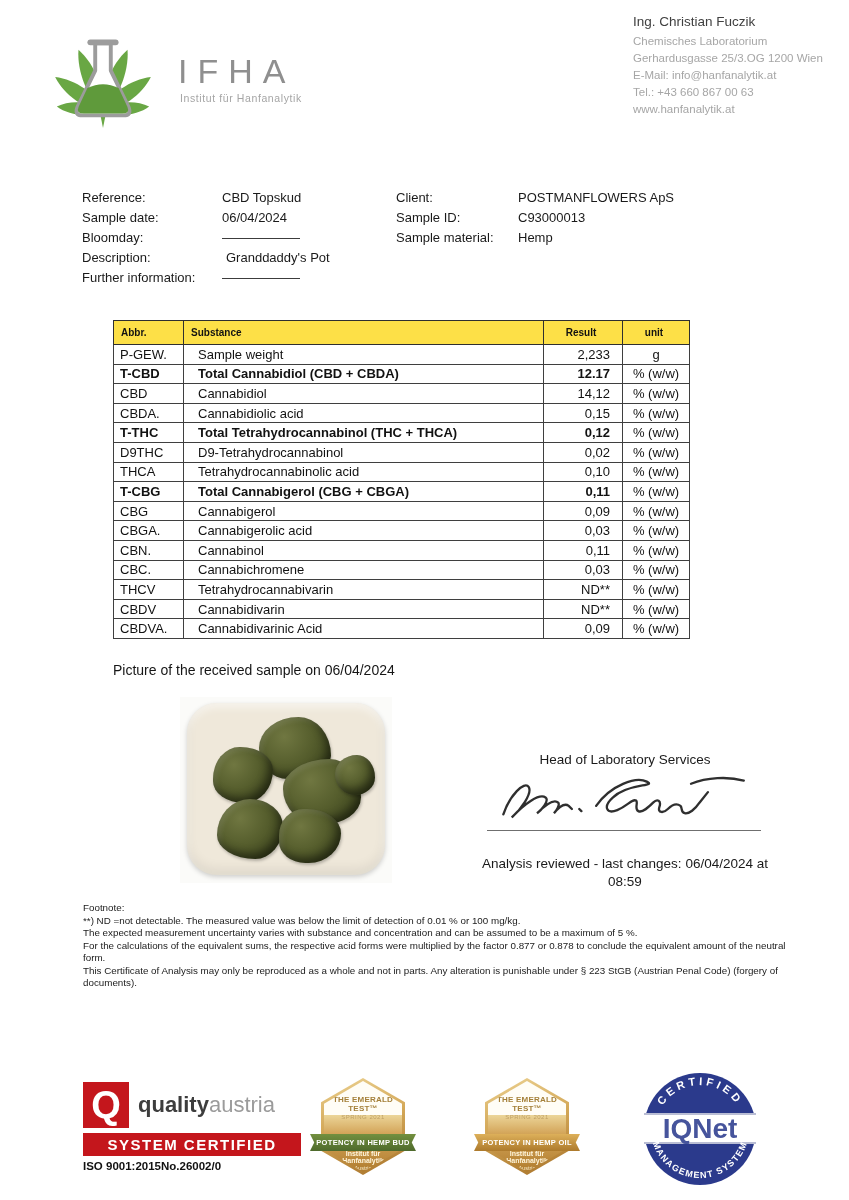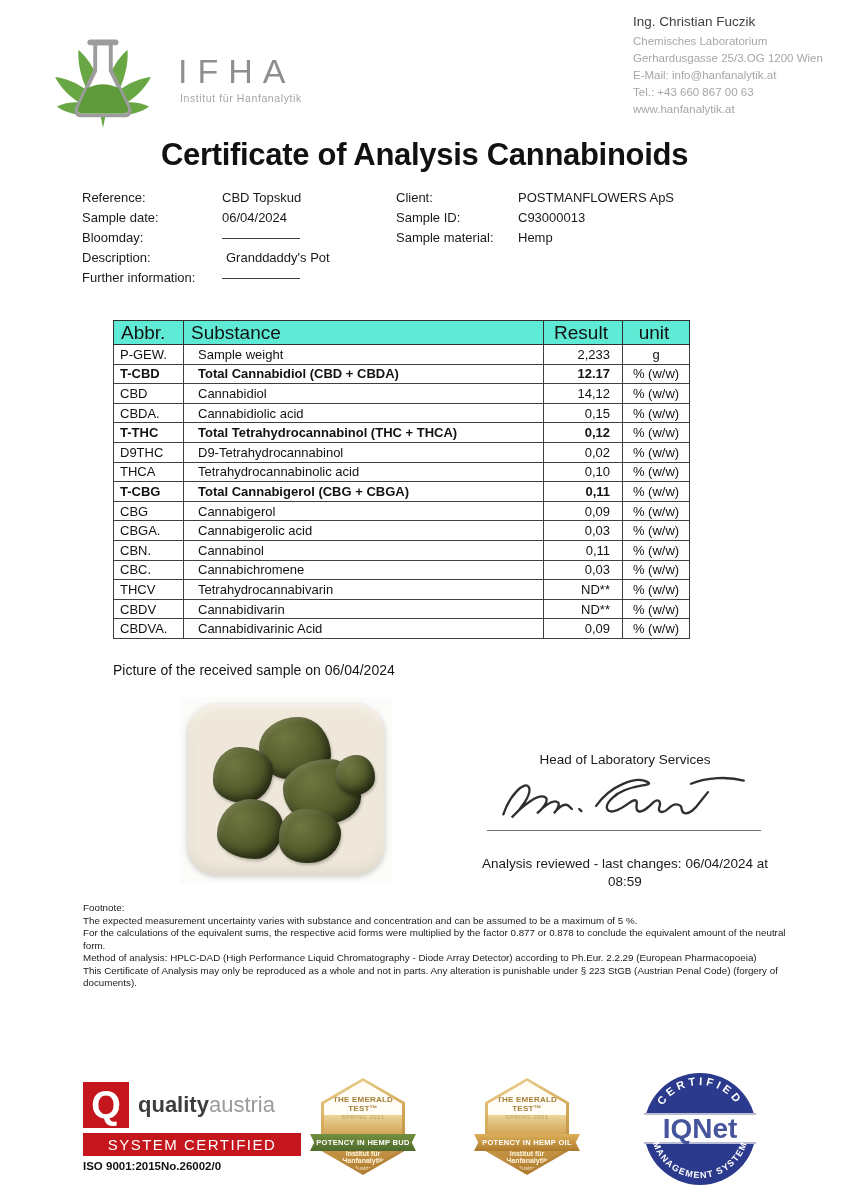--- a/index.html
+++ b/index.html
@@ -25,21 +25,21 @@
 
   
   .info-label { font-size:13px; color:#1a1a1a; }
   .info-value { font-size:13px; color:#1a1a1a; }
 
   
   #results-table { left:113px; top:320px; width:576px; }
   table { border-collapse:collapse; width:576px; table-layout:fixed; }
   th, td { border:1px solid #3f3f3f; font-size:13px; color:#121212; height:19.6px;
     padding:0 4px; overflow:hidden; white-space:nowrap; }
-  thead th { background:#5eead4; font-size:19px; font-weight:400; height:24px; text-align:left; padding-left:7px; border-color:#2f2f2f; }
+  thead th { background:#fde047; font-size:10px; font-weight:700; height:24px; text-align:left; padding-left:7px; border-color:#2f2f2f; }
   thead th.col-result, thead th.col-unit { text-align:center; padding-left:0; }
   col.c-abbr { width:70px; } col.c-sub { width:360px; } col.c-res { width:79px; } col.c-unit { width:67px; }
   td.abbr { padding-left:6px; }
   td.sub { padding-left:14px; }
   td.res { text-align:right; padding-right:12px; }
   td.unit { text-align:center; }
   tr.total td.abbr, tr.total td.sub, tr.total td.res { font-weight:700; }
 
   #picture-caption { left:113px; top:662px; font-size:14px; color:#161616; }
 
@@ -71,21 +71,21 @@
 
   
   #qa { left:83px; top:1082px; width:218px; }
   #qa .qa-top { display:flex; align-items:center; height:46px; }
   #qa .qa-q { width:46px; height:46px; background:#c4161c; color:#fff; font-size:38px; font-weight:700;
     text-align:center; line-height:47px; }
   #qa .qa-brand { margin-left:9px; font-size:22px; white-space:nowrap; }
   #qa .qa-brand .bold { font-weight:700; color:#3d3d3d; }
   #qa .qa-brand .light { color:#9b9b9b; }
   #qa .qa-banner { margin-top:5px; background:#c4161c; color:#fff; height:23px; line-height:23px;
-    text-align:center; font-weight:400; font-size:15px; letter-spacing:1.5px; }
+    text-align:center; font-weight:700; font-size:15px; letter-spacing:1.5px; }
   #qa .qa-bottom { display:flex; margin-top:4px; font-size:11.5px; font-weight:700; color:#111; }
 
   .badge-emerald { width:110px; height:104px; }
   #emerald-bud { left:308px; top:1078px; }
   #emerald-oil { left:472px; top:1078px; }
   .hex { position:absolute; left:13px; top:0; width:84px; height:97px;
     clip-path:polygon(50% 0,100% 25%,100% 75%,50% 100%,0 75%,0 25%);
     background:linear-gradient(165deg,#ecd292 0%,#d3a757 45%,#a9742b 100%); }
   .hex-inner { position:absolute; left:3px; top:3px; right:3px; bottom:3px;
     clip-path:polygon(50% 0,100% 25%,100% 75%,50% 100%,0 75%,0 25%);
@@ -128,21 +128,20 @@
 
   <div id="contact" class="abs">
     <div class="c-name">Ing. Christian Fuczik</div>
     <div class="c-line">Chemisches Laboratorium</div>
     <div class="c-line">Gerhardusgasse 25/3.OG 1200 Wien</div>
     <div class="c-line">E-Mail: info@hanfanalytik.at</div>
     <div class="c-line">Tel.: +43 660 867 00 63</div>
     <div class="c-line">www.hanfanalytik.at</div>
   </div>
 
-  <div id="page-title" class="abs">Certificate of Analysis Cannabinoids</div>
 
   <div class="abs info-label" style="left:82px;top:190px">Reference:</div>
   <div class="abs info-value" style="left:222px;top:190px">CBD Topskud</div>
   <div class="abs info-label" style="left:82px;top:210px">Sample date:</div>
   <div class="abs info-value" style="left:222px;top:210px">06/04/2024</div>
   <div class="abs info-label" style="left:82px;top:230px">Bloomday:</div>
   <div class="abs info-value" style="left:222px;top:230px">——————</div>
   <div class="abs info-label" style="left:82px;top:250px">Description:</div>
   <div class="abs info-value" style="left:226px;top:250px">Granddaddy's Pot</div>
   <div class="abs info-label" style="left:82px;top:270px">Further information:</div>
@@ -282,23 +281,23 @@
   <div id="sig-role" class="abs sig-center">Head of Laboratory Services</div>
   <svg id="sig-svg" class="abs" viewBox="0 0 250 55">
     <path d="M12,42 C18,24 32,10 36,16 C40,22 28,38 20,45 C32,32 46,22 52,26 C56,29 48,38 44,41 C52,33 60,27 64,31 C66,33 62,39 60,41 C64,36 70,31 74,34 L77,37 M84,37 L86,39 M100,34 C114,14 138,6 148,11 C158,16 130,12 116,26 C106,35 110,42 120,38 C130,34 134,27 138,29 C140,31 136,37 140,39 C144,41 150,35 154,31 C158,27 162,29 160,35 C158,41 164,41 168,37 C172,33 176,31 180,34 C182,36 180,40 184,41 C188,42 194,37 198,31 L206,21 M190,13 C205,7 225,6 240,10" fill="none" stroke="#2f2f2f" stroke-width="2.2" stroke-linecap="round"></path>
   </svg>
   <div id="sig-line" class="abs"></div>
   <div id="sig-review1" class="abs sig-center">Analysis reviewed - last changes: 06/04/2024 at</div>
   <div id="sig-review2" class="abs sig-center">08:59</div>
 
   <div id="footnote" class="abs">
     <div>Footnote:</div>
+    <div>**) ND =not detectable. The measured value was below the limit of detection of 0.01 % or 100 mg/kg.</div>
     <div>The expected measurement uncertainty varies with substance and concentration and can be assumed to be a maximum of 5 %.</div>
     <div>For the calculations of the equivalent sums, the respective acid forms were multiplied by the factor 0.877 or 0.878 to conclude the equivalent amount of the neutral form.</div>
-    <div>Method of analysis: HPLC-DAD (High Performance Liquid Chromatography - Diode Array Detector) according to Ph.Eur. 2.2.29 (European Pharmacopoeia)</div>
     <div>This Certificate of Analysis may only be reproduced as a whole and not in parts. Any alteration is punishable under § 223 StGB (Austrian Penal Code) (forgery of documents).</div>
   </div>
 
   <div id="qa" class="abs">
     <div class="qa-top">
       <div class="qa-q">Q</div>
       <div class="qa-brand">
         <span class="bold">quality</span><span class="light">austria</span>
       </div>
     </div>

